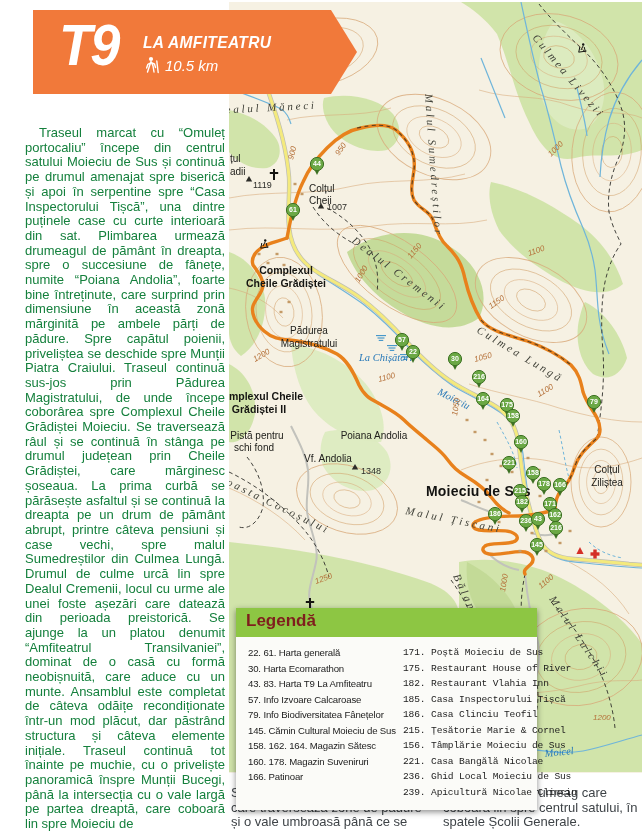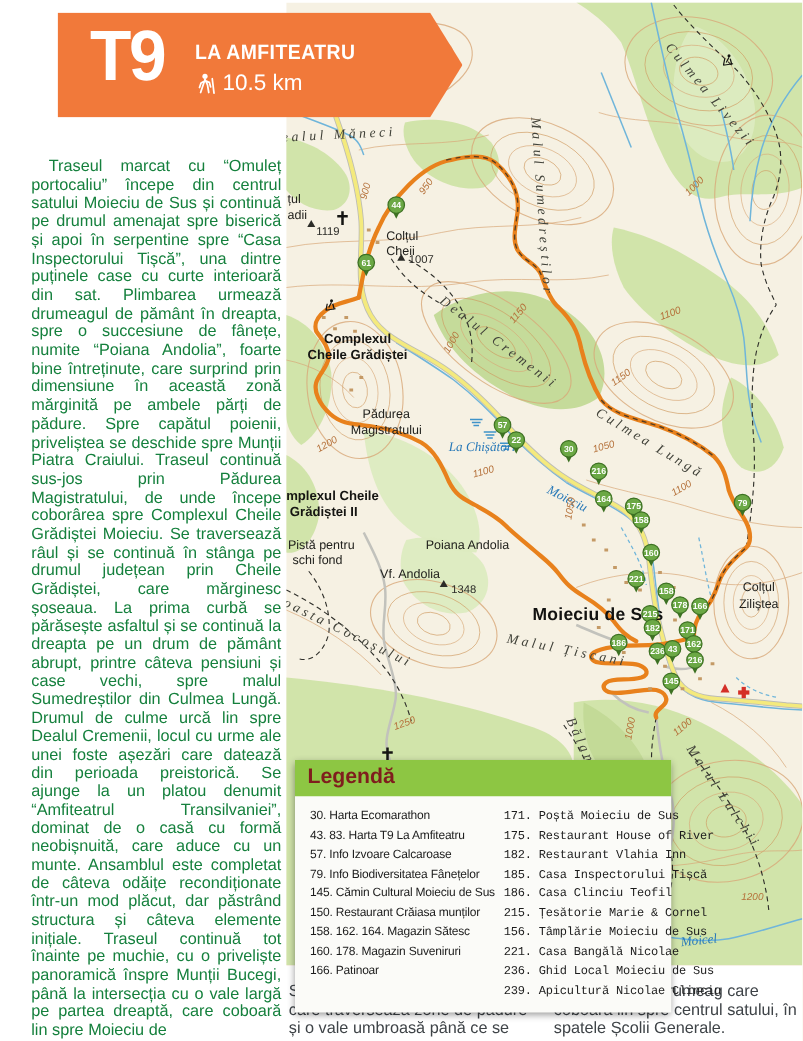--- a/index.html
+++ b/index.html
@@ -14,29 +14,29 @@
   .lb-place{font-family:"Liberation Sans",sans-serif;font-size:10px;fill:#21211d;}
   .lb-placeb{font-family:"Liberation Sans",sans-serif;font-size:10.5px;font-weight:bold;fill:#151512;}
   .lb-town{font-family:"Liberation Sans",sans-serif;font-size:14px;font-weight:bold;fill:#121210;letter-spacing:.2px;}
   .lb-ridge{font-family:"Liberation Serif",serif;font-style:italic;font-size:11px;fill:#42433a;letter-spacing:2.8px;}
   .lb-water{font-family:"Liberation Serif",serif;font-style:italic;font-size:10.5px;fill:#2879b8;}
   .lb-elev{font-family:"Liberation Sans",sans-serif;font-size:9px;fill:#2c2c28;}
   .lb-contour{font-family:"Liberation Sans",sans-serif;font-style:italic;font-size:8px;fill:#b5713a;}
   .mk-txt{font-family:"Liberation Sans",sans-serif;font-size:7px;font-weight:bold;fill:#ffffff;}
 
   
-  .banner{position:absolute;left:46px;top:10px;width:324px;height:84px;background:#F1793A;
+  .banner{position:absolute;left:33px;top:10px;width:324px;height:84px;background:#F1793A;
           clip-path:polygon(0 0,calc(100% - 26px) 0,100% 50%,calc(100% - 26px) 100%,0 100%);
-          color:#fff;z-index:6;}
+          color:#fff;z-index:6;font-style:italic;}
   .banner .code{position:absolute;left:26px;top:2px;font-size:57px;font-weight:bold;letter-spacing:-2px;
                 transform:scaleX(.95);transform-origin:left;}
   .banner .name{position:absolute;left:110px;top:23px;font-size:16.5px;font-weight:bold;letter-spacing:.4px;
                 transform:scaleX(.94);transform-origin:left;}
   .banner .dist-row{position:absolute;left:110px;top:46px;display:flex;align-items:center;gap:5px;}
-  .banner .dist{font-size:18px;}
+  .banner .dist{font-size:15px;}
 
   
   .col-left{position:absolute;left:25px;top:126px;width:200px;font-size:13px;line-height:14.7px;
             color:#15803d;text-align:justify;}
   .col-left p{margin:0;text-indent:14px;}
   .col-mid,.col-right{position:absolute;top:786px;width:200px;font-size:13px;line-height:14.7px;
             color:#3e4347;text-align:left;}
   .col-mid{left:231px;}
   .col-right{left:443px;width:198px;}
 
@@ -458,26 +458,26 @@
   </div>
 
   <div class="col-left">
     <p>Traseul marcat cu “Omuleț portocaliu” începe din centrul satului Moieciu de Sus și continuă pe drumul amenajat spre biserică și apoi în serpentine spre “Casa Inspectorului Tișcă”, una dintre puținele case cu curte interioară din sat. Plimbarea urmează drumeagul de pământ în dreapta, spre o succesiune de fânețe, numite “Poiana Andolia”, foarte bine întreținute, care surprind prin dimensiune în această zonă mărginită pe ambele părți de pădure. Spre capătul poienii, priveliștea se deschide spre Munții Piatra Craiului. Traseul continuă sus-jos prin Pădurea Magistratului, de unde începe coborârea spre Complexul Cheile Grădiștei Moieciu. Se traversează râul și se continuă în stânga pe drumul județean prin Cheile Grădiștei, care mărginesc șoseaua. La prima curbă se părăsește asfaltul și se continuă la dreapta pe un drum de pământ abrupt, printre câteva pensiuni și case vechi, spre malul Sumedreștilor din Culmea Lungă. Drumul de culme urcă lin spre Dealul Cremenii, locul cu urme ale unei foste așezări care datează din perioada preistorică. Se ajunge la un platou denumit “Amfiteatrul Transilvaniei”, dominat de o casă cu formă neobișnuită, care aduce cu un munte. Ansamblul este completat de câteva odăițe recondiționate într-un mod plăcut, dar păstrând structura și câteva elemente inițiale. Traseul continuă tot înainte pe muchie, cu o priveliște panoramică înspre Munții Bucegi, până la intersecția cu o vale largă pe partea dreaptă, care coboară lin spre Moieciu de</p>
   </div>
 
   <div class="legend">
     <div class="legend-header">Legendă</div>
     <div class="legend-body">
       <ul class="legend-col1" id="legend-col1">
+          <li>22. 61.  Harta generală</li>
           <li>30. Harta Ecomarathon</li>
           <li>43. 83.  Harta T9 La Amfiteatru</li>
           <li>57. Info Izvoare Calcaroase</li>
           <li>79. Info Biodiversitatea Fânețelor</li>
           <li>145. Cămin Cultural Moieciu de Sus</li>
-          <li>150. Restaurant Crăiasa munților</li>
           <li>158. 162. 164. Magazin Sătesc</li>
           <li>160. 178.  Magazin Suveniruri</li>
           <li>166. Patinoar</li>
         </ul>
       <ul class="legend-col2" id="legend-col2">
           <li>171. Poștă Moieciu de Sus</li>
           <li>175. Restaurant House of River</li>
           <li>182. Restaurant Vlahia Inn</li>
           <li>185. Casa Inspectorului Tișcă</li>
           <li>186. Casa Clinciu Teofil</li>

